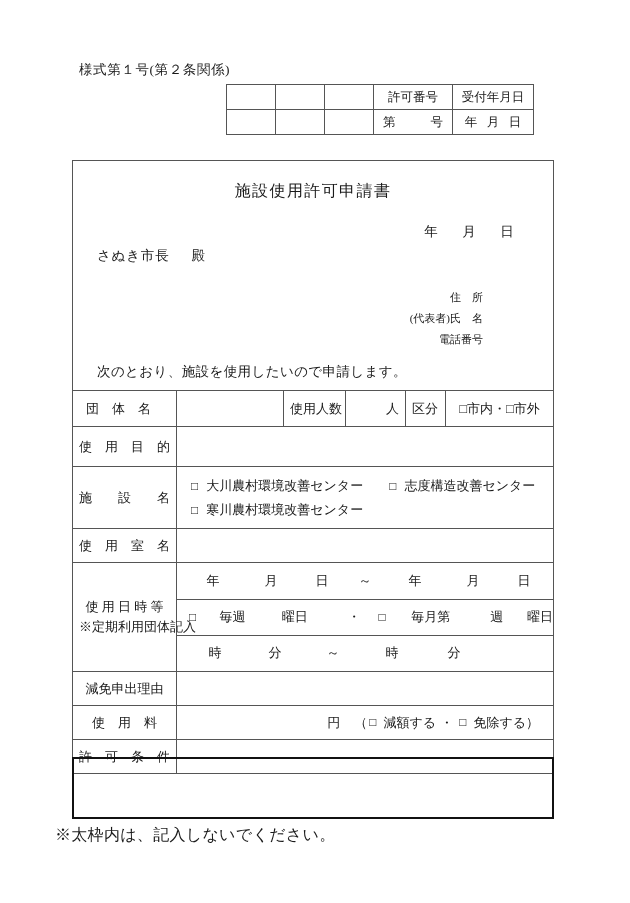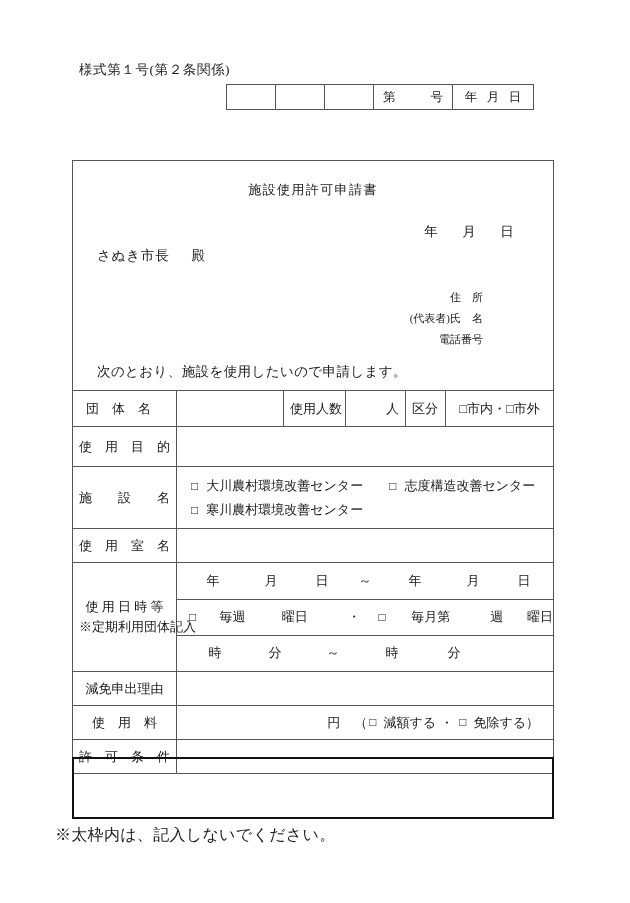--- a/index.html
+++ b/index.html
@@ -79,21 +79,21 @@
     box-sizing: border-box;
   }
 
   
   .doc-title {
     position: absolute;
     left: 0;
     top: 20px;
     width: 100%;
     text-align: center;
-    font-size: 13px;
+    font-size: 16px;
     letter-spacing: 1.4px;
   }
   .date-line {
     position: absolute;
     right: 27px;
     top: 62px;
     font-size: 13.5px;
     white-space: nowrap;
   }
   .date-line span { display: inline-block; width: 38px; text-align: center; }
@@ -254,20 +254,27 @@
 </style>
 </head>
 <body>
 
 <div class="page">
 
   <div class="form-no">様式第１号(第２条関係)</div>
 
   <table class="receipt-table">
     <tbody>
+        <tr>
+      <td class="rc-blank"></td>
+      <td class="rc-blank"></td>
+      <td class="rc-blank"></td>
+      <td class="rc-label">許可番号</td>
+      <td class="rc-date">受付年月日</td>
+    </tr>
     <tr>
       <td class="rc-blank"></td>
       <td class="rc-blank"></td>
       <td class="rc-blank"></td>
       <td class="rc-label">
         <div class="spread-no">
           <span>第</span>
           <span>号</span>
         </div>
       </td>

